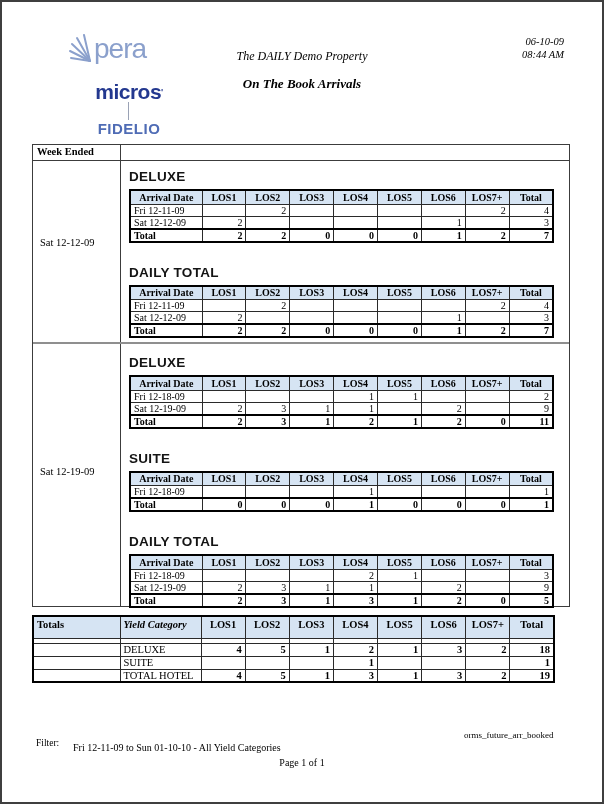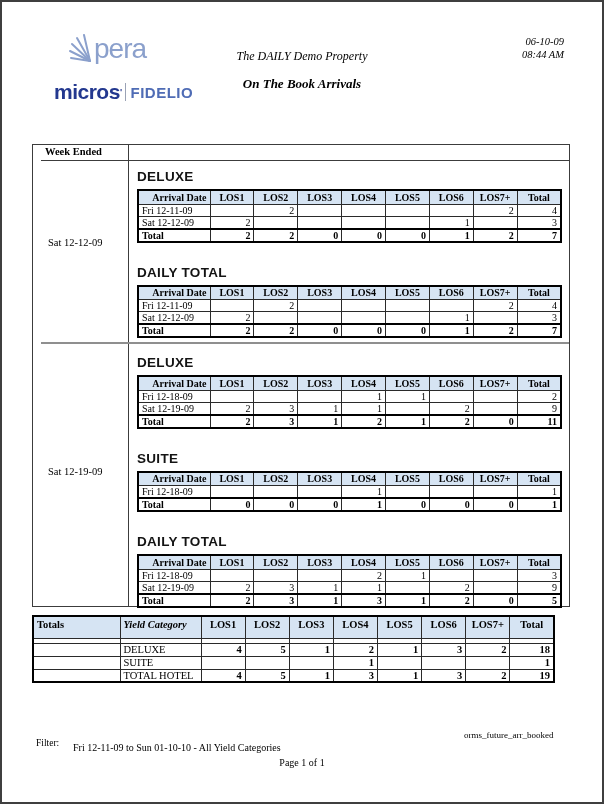--- a/index.html
+++ b/index.html
@@ -7,36 +7,36 @@
   .page {
     position:relative; width:604px; height:804px; background:#ffffff;
     border:2px solid #3f3f3f; overflow:hidden;
     font-family:"Liberation Serif", serif; color:#000;
   }
   
   .logo { position:absolute; left:52px; top:32px; width:150px; }
   .opera-line { display:flex; align-items:flex-start; margin-left:14px; }
   .opera-text { font-family:"Liberation Sans",sans-serif; font-size:28px; font-weight:400;
     color:#8ba0cc; letter-spacing:-1px; line-height:30px; }
-  .micros-line { display:flex; align-items:center; margin-top:14px; }
+  .micros-line { display:flex; align-items:center; margin-top:14px;flex-direction:column; }
   .micros-text { font-family:"Liberation Sans",sans-serif; font-weight:bold; font-size:21px;
     color:#23388f; letter-spacing:-0.5px; line-height:20px;}
   .micros-tm { font-size:9px; color:#23388f; vertical-align:top; }
   .logo-divider { width:1px; height:18px; background:#9aa2b5; margin:0 5px 0 3px; }
   .fidelio-text { font-family:"Liberation Sans",sans-serif; font-weight:bold; font-size:15px;
     color:#4f6cb5; letter-spacing:0.5px; }
   .report-datetime { position:absolute; right:38px; top:33px; text-align:right;
     font-style:italic; font-size:10.5px; line-height:13px; }
   .report-property { position:absolute; left:0; top:47px; width:100%; text-align:center;
     font-style:italic; font-size:12px; }
   .report-title { position:absolute; left:0; top:74px; width:100%; text-align:center;
     font-style:italic; font-weight:bold; font-size:13px; }
   
   .main-box { position:absolute; left:30px; top:142px; width:538px; height:463px;
-    border:1px solid #3c3c3c; background:#fff;padding-left:8px; }
+    border:1px solid #3c3c3c; background:#fff; }
   .week-row { display:flex; height:16px; border-bottom:1px solid #3c3c3c; }
   .week-cell { width:88px; border-right:1px solid #3c3c3c; font-weight:bold;
     font-size:10.5px; padding:1px 0 0 4px; }
   .section { display:flex; }
   .section + .section { border-top:2px solid #8f8f8f; }
   .side { width:88px; flex-shrink:0; border-right:1px solid #3c3c3c; position:relative; }
   .side-label { position:absolute; left:7px; font-size:10.5px; white-space:nowrap; }
   .section:nth-of-type(1) { height:181px; }
   .section:nth-of-type(2) { height:264px; }
   .section:nth-of-type(1) .side-label { top:76px; }
@@ -45,21 +45,21 @@
   .section:nth-of-type(2) .content { padding-top:11px; }
   .tbl-block + .tbl-block { margin-top:22px; }
   .tbl-heading { font-family:"Liberation Sans",sans-serif; font-weight:bold;
     font-size:13.5px; color:#141414; margin-bottom:5px; letter-spacing:0.3px; }
   
   table.rt { border-collapse:collapse; table-layout:fixed; width:425px;
     border:2px solid #000; font-size:10px; }
   table.rt th, table.rt td { border:1px solid #2a2a2a; height:12px; padding:0 3px;
     overflow:hidden; white-space:nowrap; }
   table.rt thead th { background:#d6e4f3; font-weight:bold; text-align:center; height:14px; }
-  table.rt thead th.c0 { text-align:right; }
+  table.rt thead th.c0 { text-align:center; }
   table.rt td { text-align:right; }
   table.rt td.c0 { text-align:left; }
   table.rt tr.total td { font-weight:bold; border-top:2px solid #000; }
   
   .totals-wrap { position:absolute; left:30px; top:613px; }
   table.tt { border-collapse:collapse; table-layout:fixed; width:523px;
     border:2px solid #000; font-size:10.5px; }
   table.tt th, table.tt td { border:1px solid #2a2a2a; padding:0 3px; overflow:hidden;
     white-space:nowrap; }
   table.tt thead th { background:#d6e4f3; font-weight:bold; height:22px;

